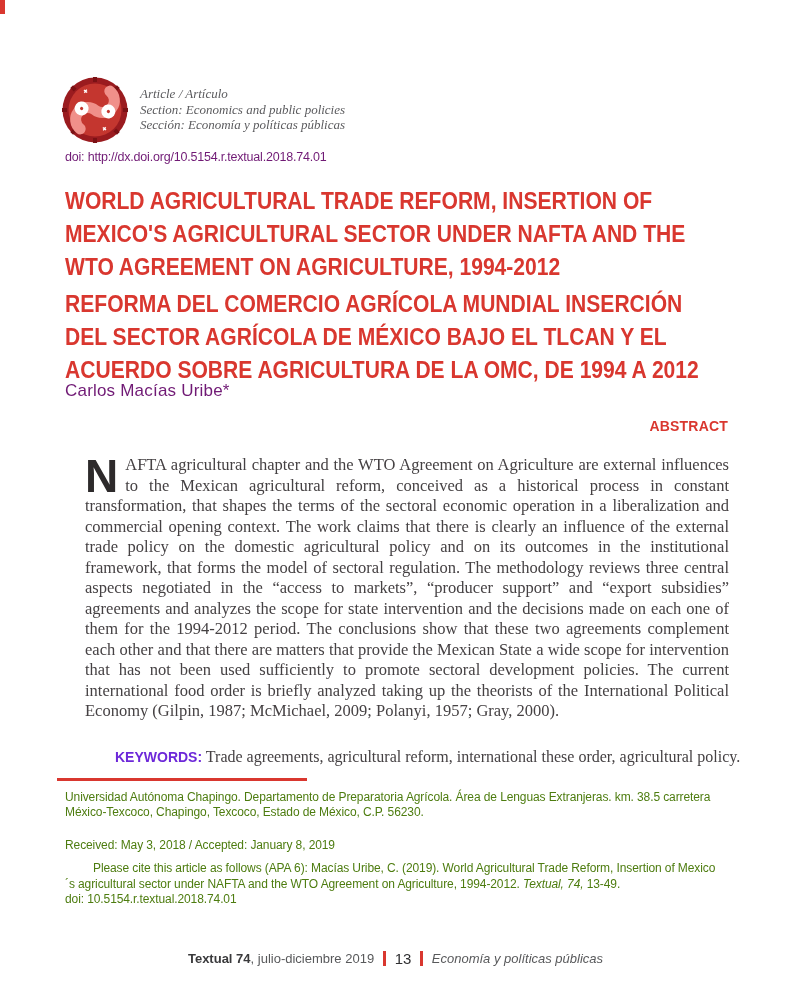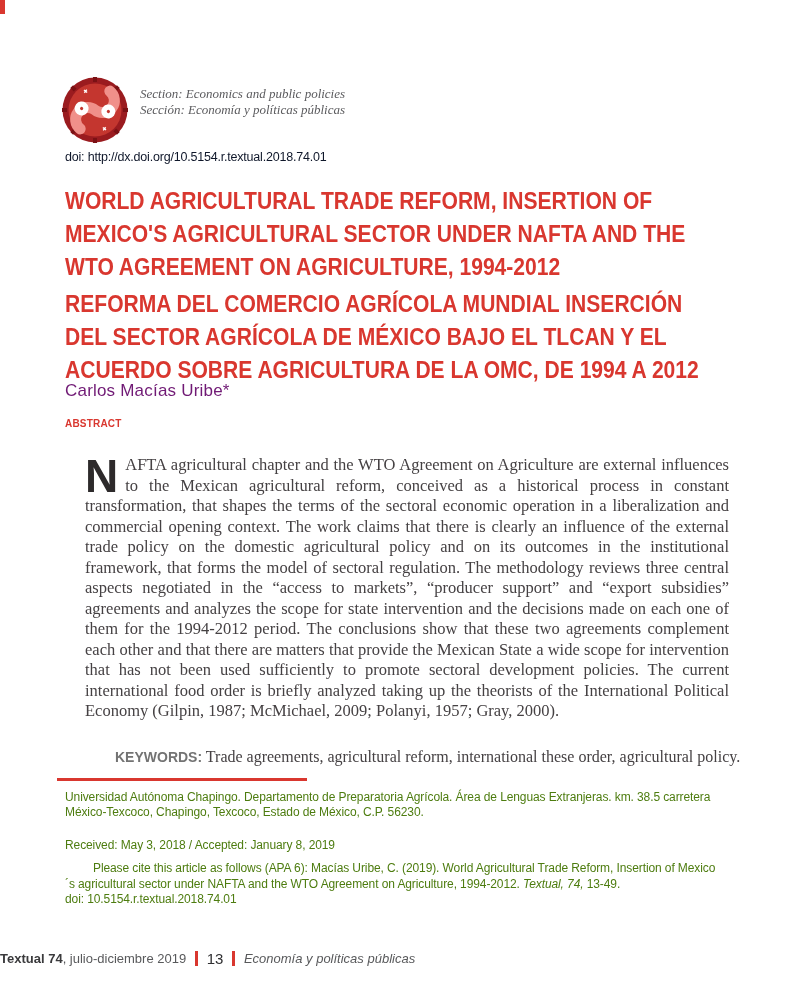--- a/index.html
+++ b/index.html
@@ -4,55 +4,55 @@
 <style>
   html,body{margin:0;padding:0;background:#ffffff;}
   .page{position:relative;width:791px;height:1000px;background:#ffffff;overflow:hidden;
         font-family:"Liberation Sans",sans-serif;margin:0 auto;}
   .corner-mark{position:absolute;left:0;top:0;width:5px;height:14px;background:#D9372F;}
 
   
   .logo{position:absolute;left:62px;top:77px;width:66px;height:66px;}
   .meta{position:absolute;left:140px;top:86px;font-family:"Liberation Serif",serif;
         font-style:italic;color:#5B5B5E;font-size:13px;line-height:15.5px;}
-  .doi-top{position:absolute;left:65px;top:150px;color:#0f172a;font-size:12.5px;letter-spacing:-0.2px;}
+  .doi-top{position:absolute;left:65px;top:150px;color:#701a75;font-size:12.5px;letter-spacing:-0.2px;}
 
   
   .title{position:absolute;left:65px;width:770px;transform:scaleX(0.86);transform-origin:0 0;
          font-weight:bold;font-size:24.5px;line-height:33px;color:#D9372F;}
   .title-en{top:184px;}
   .title-es{top:287px;}
 
   .author{position:absolute;left:65px;top:381px;color:#701a75;font-size:17px;letter-spacing:0.2px;}
 
-  .abstract-head{position:absolute;left:65px;top:418px;width:663px;text-align:left;
-                 color:#D9372F;font-weight:bold;font-size:10px;letter-spacing:0.2px;}
+  .abstract-head{position:absolute;left:65px;top:418px;width:663px;text-align:right;
+                 color:#D9372F;font-weight:bold;font-size:14px;letter-spacing:0.2px;}
 
   .abstract{position:absolute;left:85px;top:455px;width:644px;
             font-family:"Liberation Serif",serif;font-size:16.5px;line-height:20.5px;
             color:#454143;text-align:justify;}
   .dropcap{float:left;font-family:"Liberation Sans",sans-serif;font-weight:bold;
            font-size:46px;line-height:37px;padding:3px 7px 0 0;color:#2D2A2B;}
 
   .keywords{position:absolute;left:85px;top:748px;width:660px;white-space:nowrap;
             font-family:"Liberation Serif",serif;font-size:16px;color:#454143;text-indent:30px;}
   .kw-label{font-family:"Liberation Sans",sans-serif;font-weight:bold;font-size:14px;
-            color:#737373;font-style:normal;}
+            color:#6d28d9;font-style:normal;}
 
   .rule-red{position:absolute;left:57px;top:778px;width:250px;height:2.5px;background:#D9372F;}
 
   .fnote{position:absolute;left:65px;color:#4d7c0f;font-size:12px;line-height:15px;
          width:660px;letter-spacing:-0.1px;}
   .fn-affil{top:790px;}
   .fn-received{top:838px;}
   .fn-cite{top:861px;line-height:15.5px;}
   .fn-bold{font-weight:normal;padding-left:28px;}
   .fn-italic{font-style:italic;}
 
-  .footer{position:absolute;left:0;top:950px;width:791px;display:flex;
+  .footer{position:absolute;left:0;top:950px;width:791px;display:flex;justify-content:center;
           align-items:center;font-size:13px;color:#58595B;}
   .footer .jbold{font-weight:bold;color:#3A3A3C;}
   .fbar{width:2.5px;height:15px;background:#D9372F;margin:0 9px;}
   .fpage{font-weight:normal;font-size:15px;color:#2F2F31;}
   .fsection{font-family:Liberation Sans, sans-serif;font-style:italic;}
 </style>
 </head>
 <body>
 
 <div class="page">
@@ -79,20 +79,21 @@
       <circle cx="21.5" cy="40" r="7" fill="#ffffff"></circle>
       <circle cx="44.5" cy="26" r="7" fill="#ffffff"></circle>
       <circle cx="21.5" cy="40" r="1.6" fill="#C4362F"></circle>
       <circle cx="44.5" cy="26" r="1.6" fill="#C4362F"></circle>
       <path d="M12 24 h4 M14 22 v4" stroke="#ffffff" stroke-width="1.4"></path>
       <path d="M50 42 h4 M52 40 v4" stroke="#ffffff" stroke-width="1.4"></path>
     </g>
   </svg>
 
   <div class="meta">
+    <div>Article / Artículo</div>
     <div>Section: Economics and public policies</div>
     <div>Sección: Economía y políticas públicas</div>
   </div>
 
   <div class="doi-top">doi: http://dx.doi.org/10.5154.r.textual.2018.74.01</div>
 
   <div class="title title-en">WORLD AGRICULTURAL TRADE REFORM, INSERTION OF MEXICO'S  AGRICULTURAL SECTOR UNDER NAFTA AND THE WTO AGREEMENT ON AGRICULTURE, 1994-2012</div>
   <div class="title title-es">REFORMA DEL COMERCIO AGRÍCOLA MUNDIAL INSERCIÓN DEL SECTOR AGRÍCOLA DE MÉXICO BAJO EL TLCAN Y EL ACUERDO SOBRE AGRICULTURA DE LA OMC, DE 1994 A 2012</div>
 
   <div class="author">Carlos Macías Uribe*</div>

